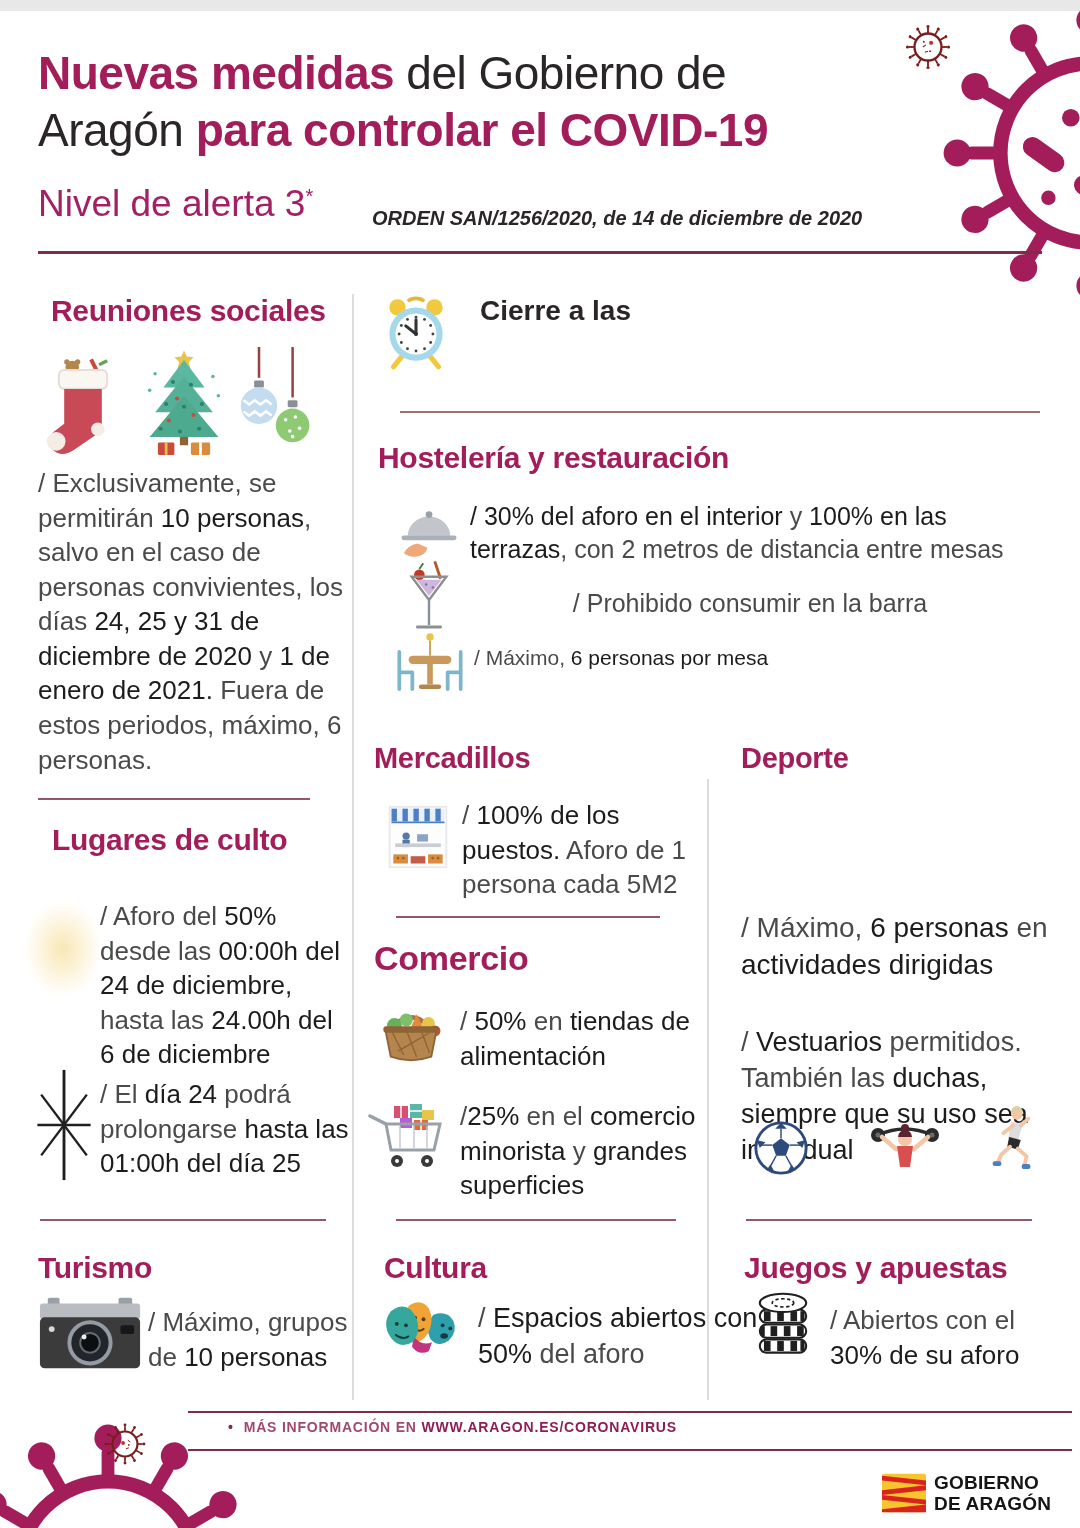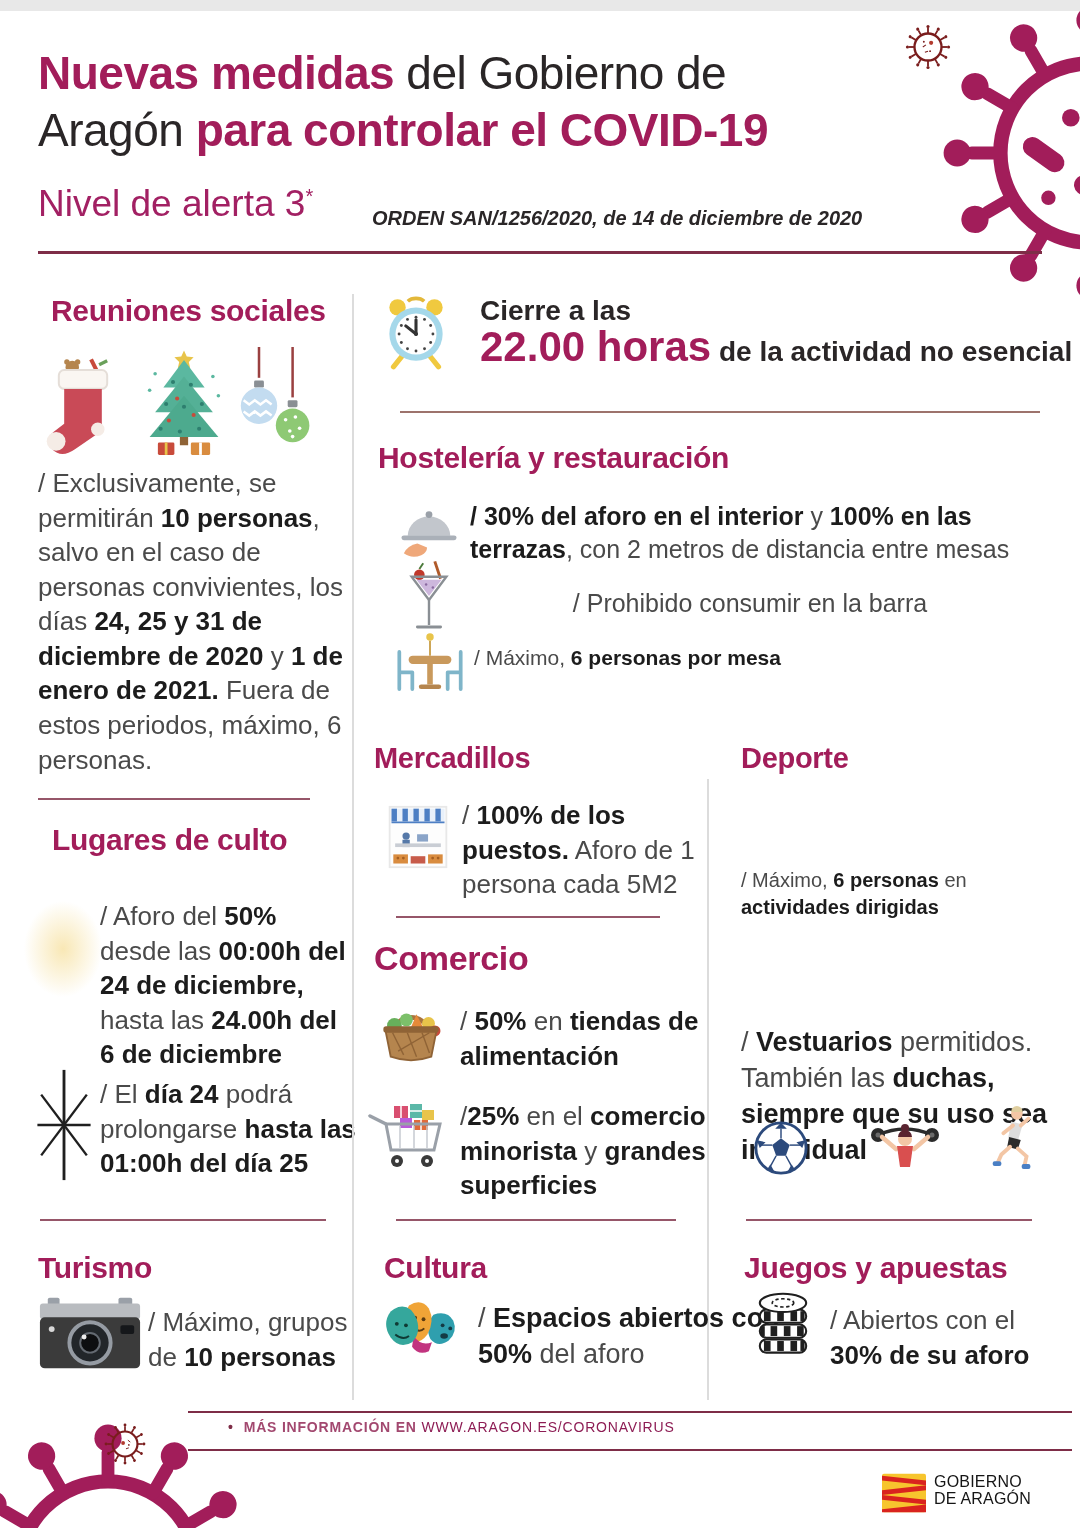--- a/index.html
+++ b/index.html
@@ -10,21 +10,21 @@
   #main-title{left:38px;top:34px;width:860px;font-size:46px;line-height:57px;
               font-weight:500;color:#2a2627;letter-spacing:-0.5px;}
   #main-title .b{color:#a21d5a;font-weight:800;}
   #alert-level{left:38px;top:172px;font-size:37px;font-weight:400;color:#a22063;}
   #alert-level sup{font-size:20px;}
   #order-ref{left:372px;top:196px;font-size:20px;font-style:italic;font-weight:600;color:#2a2627;}
   #header-rule{left:38px;top:240px;width:1004px;height:3px;background:#7e2d47;}
   
   .sec-title{color:#a21d5a;font-weight:800;font-size:30px;letter-spacing:-0.3px;}
   .txt{color:#4a4a4a;font-size:26px;line-height:1.33;}
-  .txt .b,.rich .b{font-weight:700;color:#1c1c1c;}
+  .txt .b,.rich .b{font-weight:400;color:#1c1c1c;}
   .rule{background:#84384f;height:2px;opacity:.85;}
   .vline{width:2px;background:#dcdcdc;}
   
   #reuniones-title{left:51px;top:283px;}
   #icon-stocking{left:40px;top:340px;}
   #icon-tree{left:138px;top:338px;}
   #icon-ornaments{left:228px;top:336px;}
   #reuniones-body{left:38px;top:455px;width:306px;}
   #rule-left-1{left:38px;top:787px;width:272px;}
   #lugares-title{left:52px;top:812px;}
@@ -61,42 +61,42 @@
   #mercadillos-body{left:462px;top:787px;width:244px;}
   #rule-mid-1{left:396px;top:905px;width:264px;}
   #comercio-title{left:374px;top:928px;font-size:34px;}
   #icon-basket{left:376px;top:986px;}
   #comercio-item1{left:460px;top:993px;width:264px;}
   #icon-cart{left:364px;top:1086px;}
   #comercio-item2{left:460px;top:1088px;width:264px;}
   
   #deporte-title{left:741px;top:731px;font-size:29px;}
   #deporte-item1{left:741px;top:800px;width:306px;font-size:27px;}
-  #deporte-item2{left:741px;top:856px;width:316px;font-size:20px;}
+  #deporte-item2{left:741px;top:898px;width:316px;font-size:28px;}
   #deporte-item3{left:741px;top:1014px;width:322px;font-size:27px;}
   #icon-ball{left:752px;top:1108px;}
   #icon-lifter{left:870px;top:1098px;}
   #icon-runner{left:984px;top:1092px;}
   
   #rule-mid-2{left:396px;top:1208px;width:280px;}
   #rule-right-1{left:746px;top:1208px;width:286px;}
   #cultura-title{left:384px;top:1240px;}
   #icon-masks{left:380px;top:1280px;}
   #cultura-body{left:478px;top:1290px;width:340px;font-size:27px;}
   #juegos-title{left:744px;top:1240px;}
   #icon-chips{left:754px;top:1278px;}
   #juegos-body{left:830px;top:1292px;width:240px;}
   
   #footer-rule-1{left:188px;top:1400px;width:884px;background:#7e2d47;}
   #footer-rule-2{left:188px;top:1438px;width:884px;background:#7e2d47;}
   #footer-info{left:228px;top:1408px;font-size:14px;letter-spacing:.8px;color:#a2486f;font-weight:600;}
-  #footer-info .url{font-weight:400;color:#8d1d54;text-align:right;}
+  #footer-info .url{font-weight:700;color:#8d1d54;text-align:right;}
   #footer-info .dot{color:#7e2d47;margin-right:10px;}
   #logo{left:882px;top:1462px;display:flex;align-items:flex-start;gap:8px;}
-  #logo-text{font-size:16px;font-weight:400;color:#151515;line-height:1.08;letter-spacing:.2px;}
+  #logo-text{font-size:19px;font-weight:700;color:#151515;line-height:1.08;letter-spacing:.2px;}
   
   #virus-big-tr{left:930px;top:-18px;}
   #virus-small-tr{left:902px;top:10px;}
   #virus-big-bl{left:-52px;top:1400px;}
   #virus-small-bl{left:101px;top:1409px;}
 </style>
 </head>
 <body>
 
 <div id="page">
@@ -199,23 +199,20 @@
         <circle cx="25.7" cy="50.3" r="1.4"></circle>
       <circle cx="23.5" cy="42" r="1.4"></circle>
         <circle cx="25.7" cy="33.7" r="1.4"></circle>
         <circle cx="31.7" cy="27.7" r="1.4"></circle>
     </g>
     <line x1="40" y1="42" x2="40" y2="28" stroke="#333" stroke-width="3" stroke-linecap="round"></line>
     <line x1="40" y1="42" x2="30" y2="34" stroke="#333" stroke-width="3" stroke-linecap="round"></line>
     <circle cx="40" cy="42" r="2" fill="#333"></circle>
   </svg>
   <div id="closing-line1" class="abs">Cierre a las</div>
-  <div id="closing-line2" class="abs">
-    <span id="closing-time">22.00 horas</span><span id="closing-suffix"> de la actividad no esencial</span>
-  </div>
   <div id="rule-closing" class="abs rule"></div>
 
   <div id="reuniones-title" class="abs sec-title">Reuniones sociales</div>
 
   <svg id="icon-stocking" class="abs" width="86" height="108" viewBox="0 0 64 80">
     <circle cx="24" cy="12" r="5" fill="#b5854e"></circle>
       <circle cx="20" cy="8" r="2" fill="#b5854e"></circle>
       <circle cx="28" cy="8" r="2" fill="#b5854e"></circle>
     <line x1="38" y1="6" x2="42" y2="14" stroke="#c84b3b" stroke-width="3"></line>
     <line x1="44" y1="10" x2="50" y2="7" stroke="#6aa05a" stroke-width="2.5"></line>

